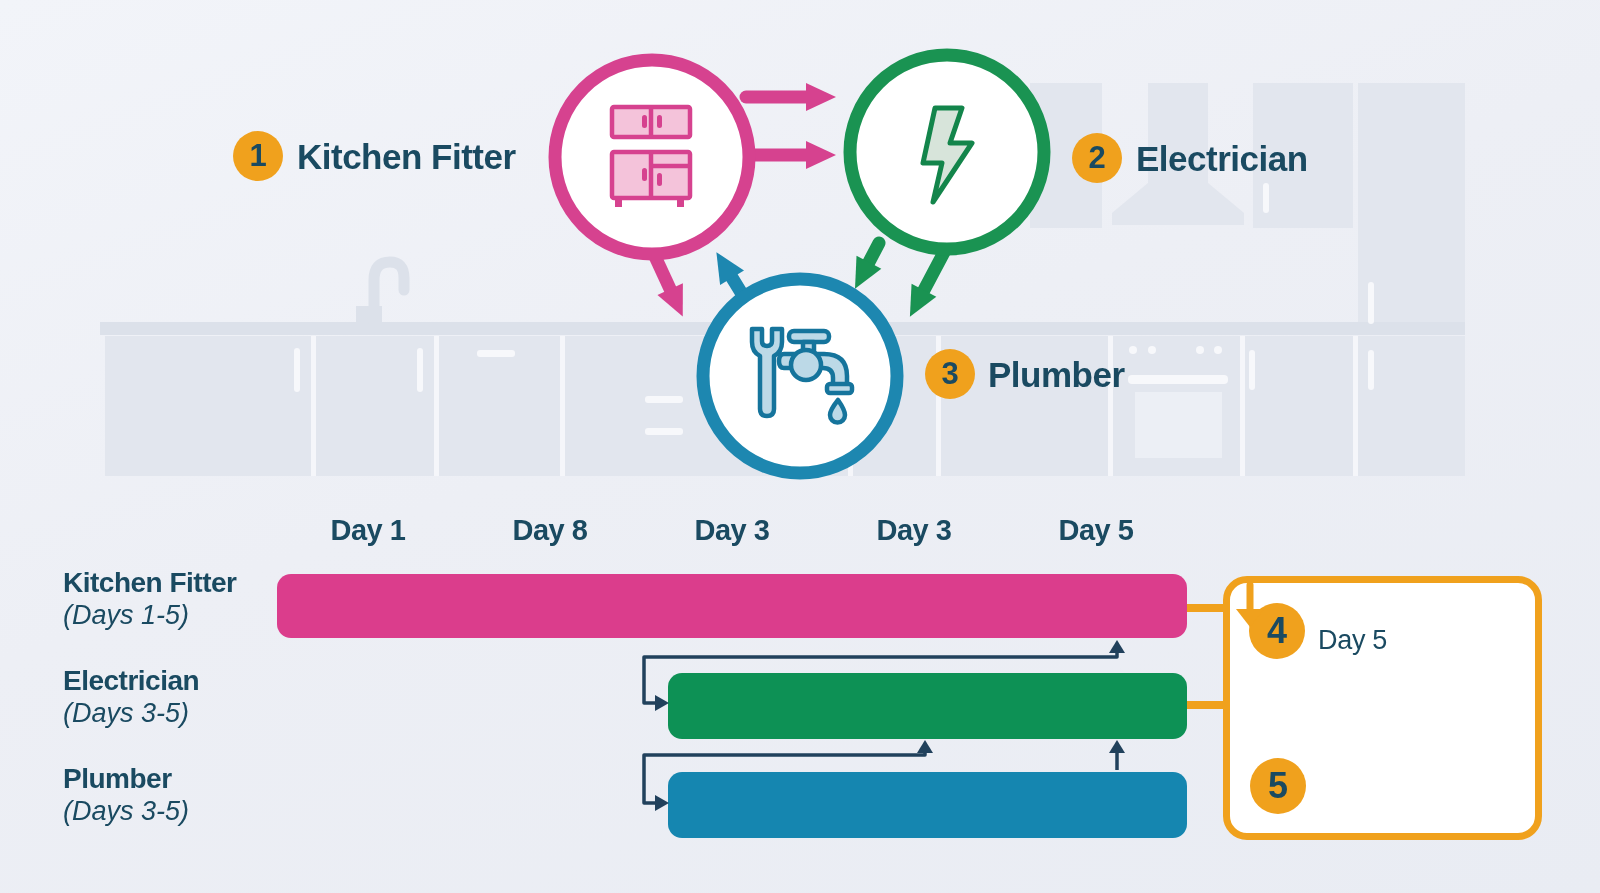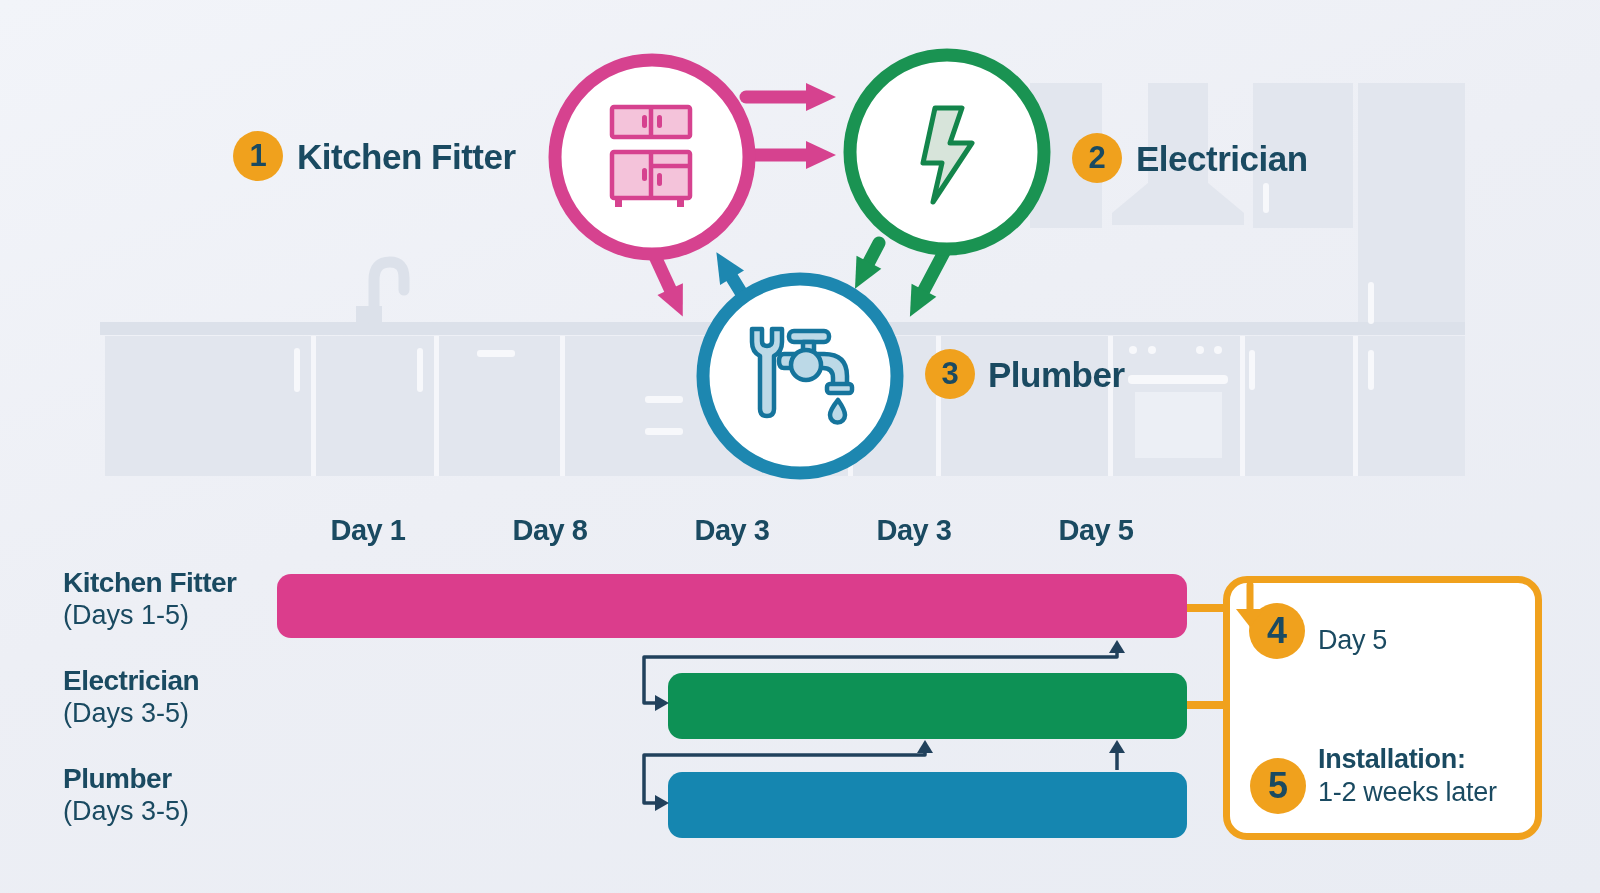--- a/index.html
+++ b/index.html
@@ -24,21 +24,21 @@
     letter-spacing:-0.5px;white-space:nowrap;line-height:50px;
   }
 
   
   .day-header{
     position:absolute;top:514px;width:140px;text-align:center;
     color:#1a4a61;font-size:29px;font-weight:bold;letter-spacing:-0.5px;
   }
   .row-label{position:absolute;left:63px;color:#1a4a61;}
   .row-label .rl-name{display:block;font-size:28px;font-weight:bold;line-height:33px;letter-spacing:-0.5px;}
-  .row-label .rl-days{display:block;font-size:27px;font-weight:normal;line-height:33px;}
+  .row-label .rl-days{display:block;font-size:27px;font-weight:normal;line-height:33px;font-style:italic;}
   .gantt-bar{position:absolute;border-radius:14px;}
   .bar-kf{left:277px;top:574px;width:910px;height:64px;}
   .bar-el{left:668px;top:673px;width:519px;height:66px;}
   .bar-pl{left:668px;top:772px;width:519px;height:66px;}
 
   
   .callout{
     position:absolute;left:1223px;top:576px;width:319px;height:264px;
     box-sizing:border-box;background:#ffffff;border:7px solid #f0a11d;border-radius:24px;
   }
@@ -225,19 +225,15 @@
     <div class="badge b56 co-badge4">4</div>
     <div class="step-text co-text4">
       <br>
       <span class="step-detail">Day 5</span>
     </div>
     <svg class="co-arrow" width="40" height="46" viewBox="0 0 40 46">
       <line x1="20" y1="2" x2="20" y2="30" stroke="#f0a11d" stroke-width="7" stroke-linecap="round"></line>
       <polygon points="6,26 20,44 34,26" fill="#f0a11d"></polygon>
     </svg>
     <div class="badge b56 co-badge5">5</div>
-    <div class="step-text co-text5">
-      <span class="step-title">Installation:</span><br>
-      <span class="step-detail">1-2 weeks later</span>
-    </div>
   </div>
 
 </div>
 
 </body></html>

